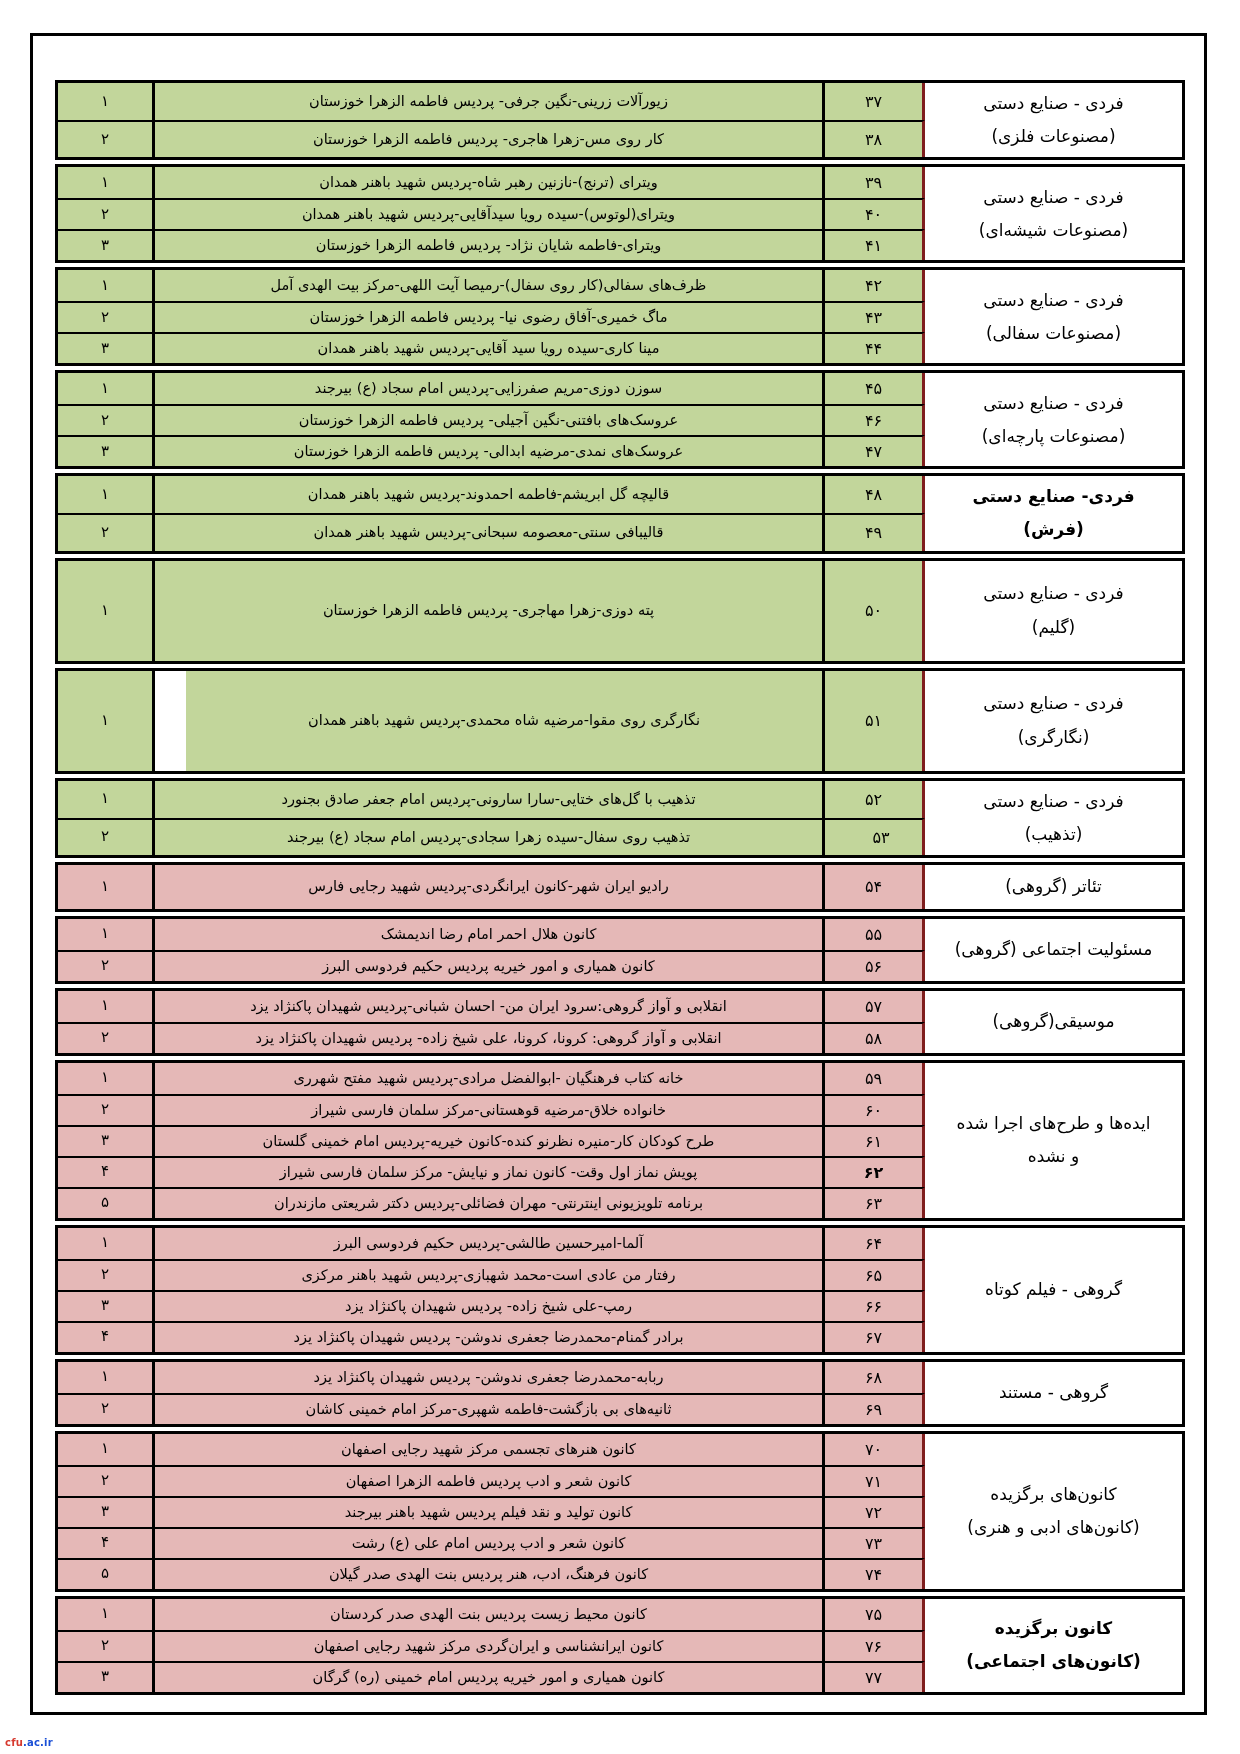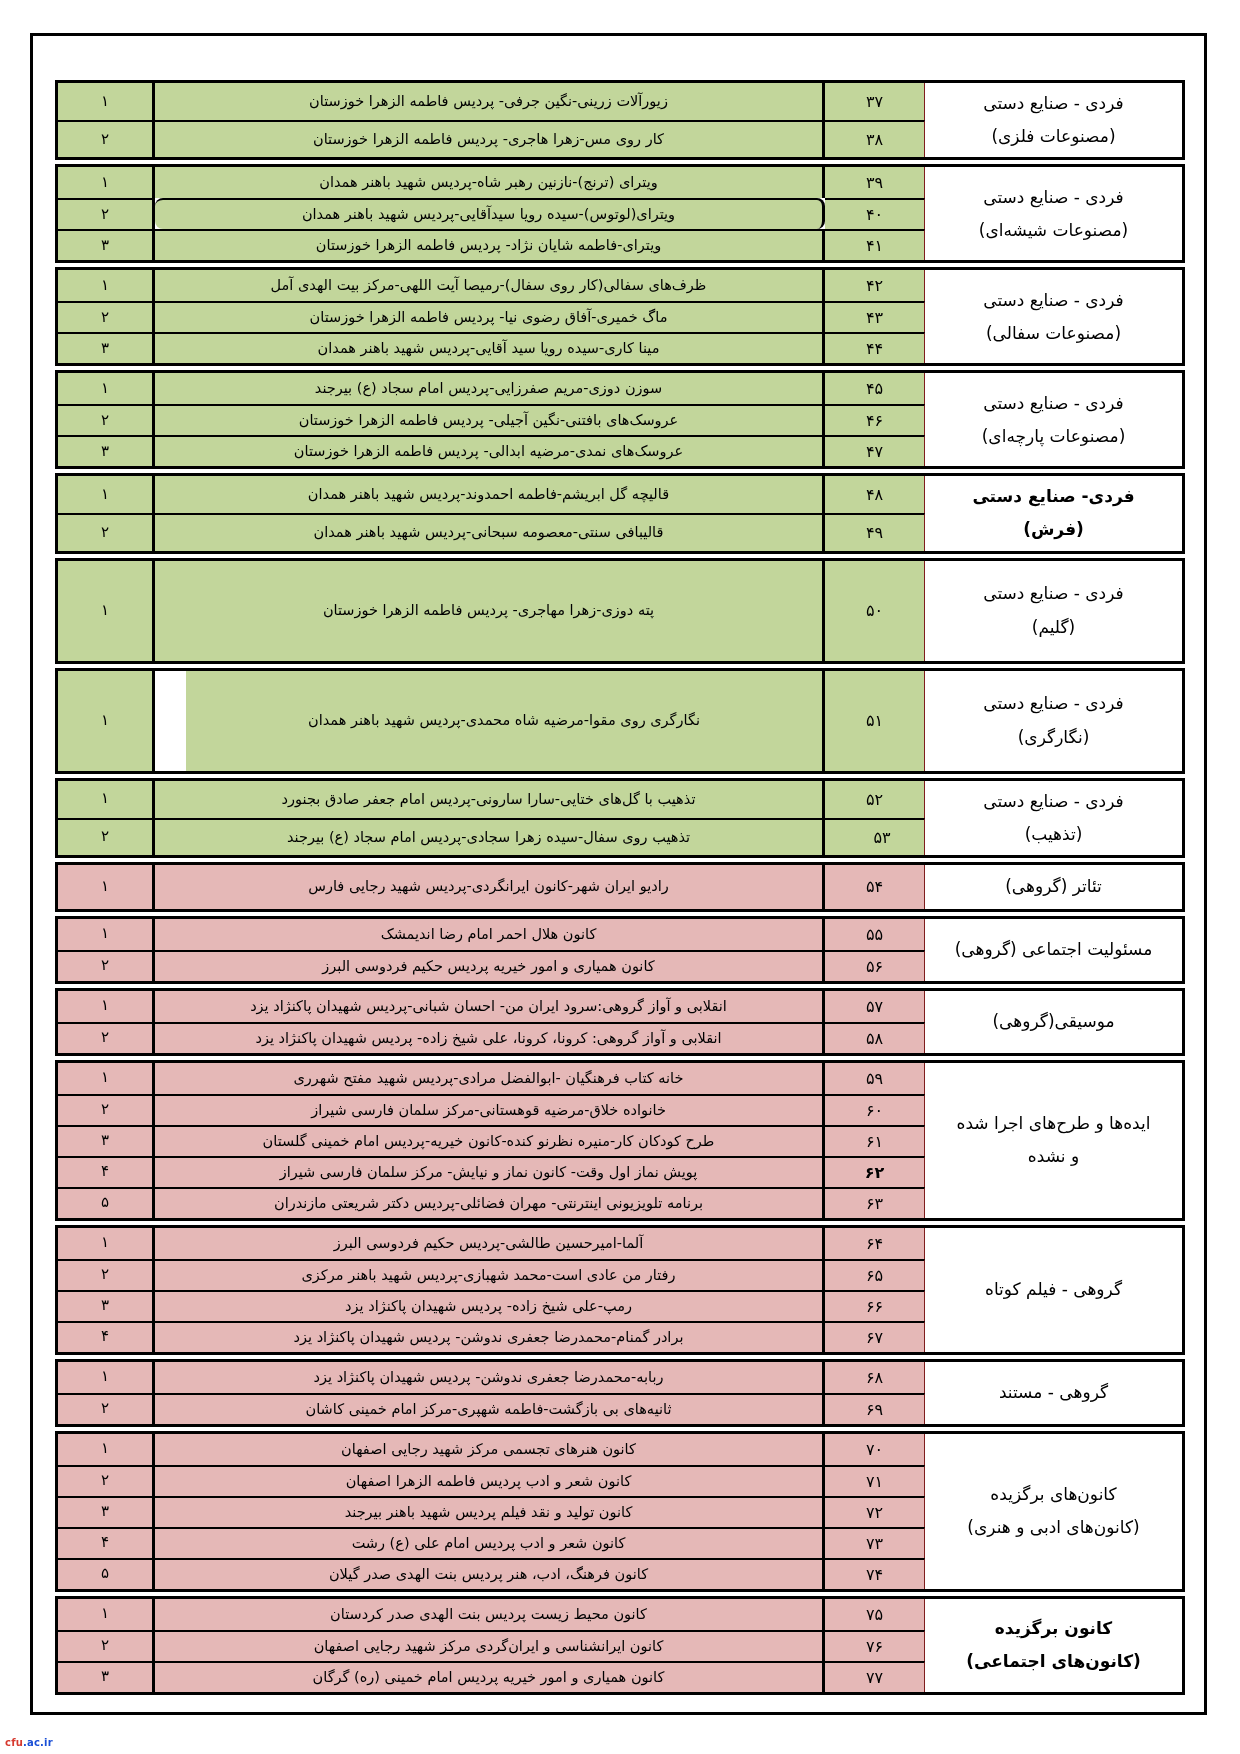--- a/index.html
+++ b/index.html
@@ -23,21 +23,21 @@
     box-sizing:border-box;
   }
   .cell{
     display:flex;align-items:center;justify-content:center;
     direction:rtl;text-align:center;
     min-height:31px;box-sizing:border-box;
     padding:2px 6px;line-height:1.45;
   }
   .rank-cell{border-right:3px solid #000;font-size:15px;}
   .desc-cell{border-right:3px solid #000;font-size:14.5px;}
-  .num-cell{border-right:1px solid #7f1d1d;font-size:16px;}
+  .num-cell{border-right:3px solid #7f1d1d;font-size:16px;}
   .cat-cell{
     background:#fff;font-size:17px;line-height:1.95;
     white-space:pre-line;padding:4px 8px;
   }
   .cat-cell.bold{font-weight:bold;}
   .sep{border-top:2px solid #000;}
   .green .rank-cell,.green .desc-cell,.green .num-cell{background:var(--green,#c2d69b);}
   .pink  .rank-cell,.pink  .desc-cell,.pink  .num-cell{background:var(--pink,#e5b8b7);}
   
   .results-table .group:nth-child(6) .cell{min-height:100px;}
@@ -66,21 +66,21 @@
       <div class="cell desc-cell sep" style="grid-area: 2 / 2;">کار روی مس-زهرا هاجری- پردیس فاطمه الزهرا خوزستان</div>
       <div class="cell num-cell sep" style="grid-area: 2 / 3;">۳۸</div>
     </div>
     <div class="group green">
       <div class="cell cat-cell" style="grid-area: 1 / 4 / span 3;">فردی - صنایع دستی
 (مصنوعات شیشه‌ای)</div>
       <div class="cell rank-cell" style="grid-area: 1 / 1;">۱</div>
       <div class="cell desc-cell" style="grid-area: 1 / 2;">ویترای (ترنج)-نازنین رهبر شاه-پردیس شهید باهنر همدان</div>
       <div class="cell num-cell" style="grid-area: 1 / 3;">۳۹</div>
       <div class="cell rank-cell sep" style="grid-area: 2 / 1;">۲</div>
-      <div class="cell desc-cell sep" style="grid-area: 2 / 2; border-radius: 8px;">ویترای(لوتوس)-سیده رویا سیدآقایی-پردیس شهید باهنر همدان</div>
+      <div class="cell desc-cell sep" style="grid-area: 2 / 2;">ویترای(لوتوس)-سیده رویا سیدآقایی-پردیس شهید باهنر همدان</div>
       <div class="cell num-cell sep" style="grid-area: 2 / 3;">۴۰</div>
       <div class="cell rank-cell sep" style="grid-area: 3 / 1;">۳</div>
       <div class="cell desc-cell sep" style="grid-area: 3 / 2;">ویترای-فاطمه شایان نژاد- پردیس فاطمه الزهرا خوزستان</div>
       <div class="cell num-cell sep" style="grid-area: 3 / 3;">۴۱</div>
     </div>
     <div class="group green">
       <div class="cell cat-cell" style="grid-area: 1 / 4 / span 3;">فردی - صنایع دستی
 (مصنوعات سفالی)</div>
       <div class="cell rank-cell" style="grid-area: 1 / 1;">۱</div>
       <div class="cell desc-cell" style="grid-area: 1 / 2;">ظرف‌های سفالی(کار روی سفال)-رمیصا آیت اللهی-مرکز بیت الهدی آمل</div>

